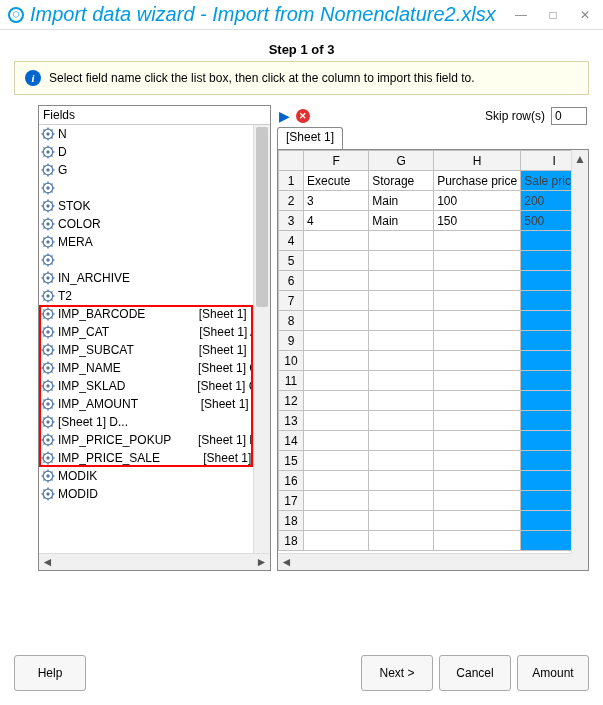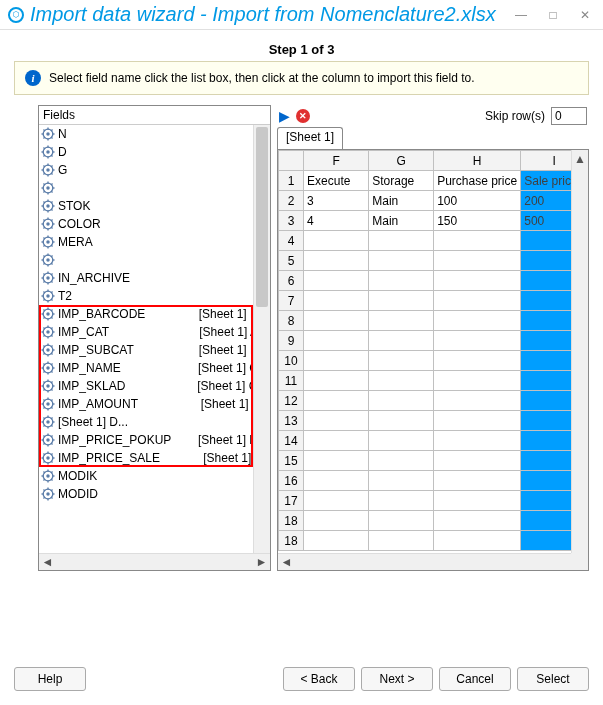--- a/index.html
+++ b/index.html
@@ -55,21 +55,21 @@
 
 table.sheet { border-collapse: collapse; table-layout: fixed; }
 table.sheet th, table.sheet td { border: 1px solid #c0c0c0; height: 20px; padding: 0 3px; text-align: left; font-weight: normal; overflow: hidden; white-space: nowrap; }
 table.sheet th { background: #f3f3f3; text-align: center; }
 table.sheet th.row-hdr { width: 26px; }
 table.sheet th.col-hdr { width: 68px; }
 table.sheet td.sel { background: #009eff; color: #404040; }
 
 .button-row { position: absolute; bottom: 14px; left: 14px; right: 14px; display: flex; gap: 6px; }
 .button-row .spacer { flex: 1; }
-.button-row button { height: 24px; min-width: 72px; border: 1px solid #aaa; background: #f7f7f7; border-radius: 3px; font-size: 12px; cursor: pointer; padding: 0 10px; }
+.button-row button { height: 36px; min-width: 72px; border: 1px solid #aaa; background: #f7f7f7; border-radius: 3px; font-size: 12px; cursor: pointer; padding: 0 10px; }
 
 </style>
 </head>
 <body>
 
 <div class="titlebar">
   <div class="app-icon">⬡</div>
   <div class="title">Import data wizard - Import from Nomenclature2.xlsx</div>
   <div class="win-btn">—</div>
   <div class="win-btn">□</div>
@@ -671,17 +671,16 @@
         </div>
         <div class="grid-corner"></div>
       </div>
     </div>
   </div>
 </div>
 
 <div class="button-row">
   <button>Help</button>
   <span class="spacer"></span>
-  <button>&lt; Back</button>
   <button>Next &gt;</button>
   <button>Cancel</button>
-  <button>Select</button>
+  <button>Amount</button>
 </div>
 
 </body></html>

